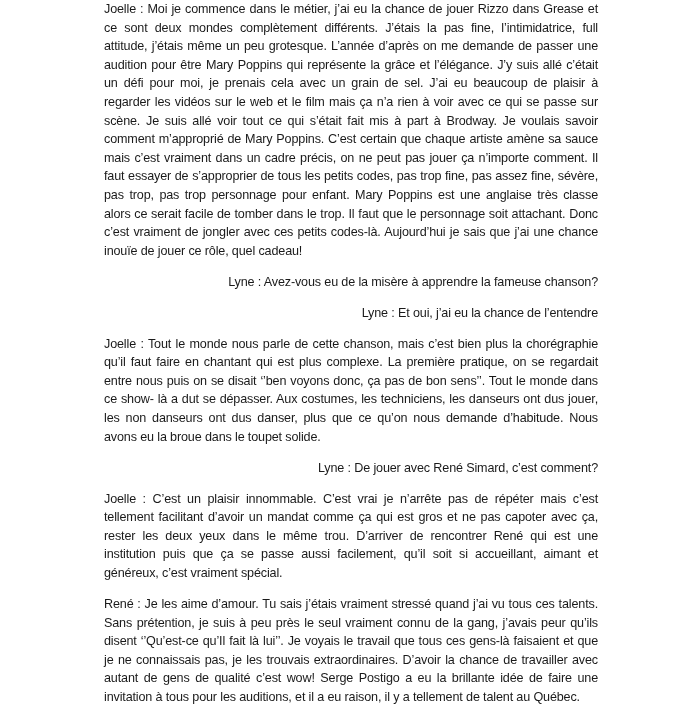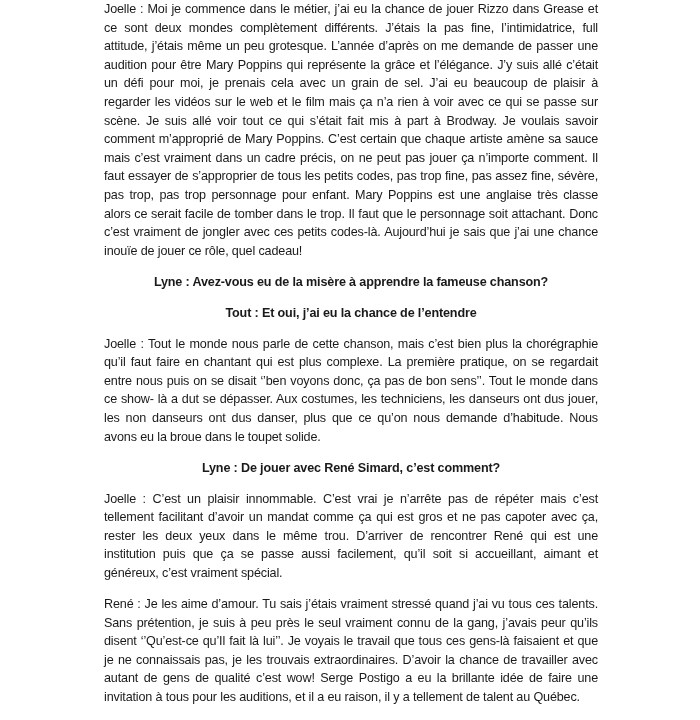--- a/index.html
+++ b/index.html
@@ -12,27 +12,27 @@
     font-family: "Liberation Sans", sans-serif;
     font-size: 12.6px;
     line-height: 18.6px;
     color: #1a1a1a;
     letter-spacing: -0.15px;
   }
   .para {
     margin: 0 0 12.4px 0;
     text-align: justify;
   }
-  .para.left { text-align: center; font-weight: bold; }
+  .para.left { text-align: right; }
 </style>
 </head>
 <body>
 
 <div class="page">
   <p class="para">Joelle : Moi je commence dans le métier, j’ai eu la chance de jouer Rizzo dans Grease et ce sont deux mondes complètement différents. J’étais la pas fine, l’intimidatrice, full attitude, j’étais même un peu grotesque. L’année d’après on me demande de passer une audition pour être Mary Poppins qui représente la grâce et l’élégance. J’y suis allé c’était un défi pour moi, je prenais cela avec un grain de sel. J’ai eu beaucoup de plaisir à regarder les vidéos sur le web et le film mais ça n’a rien à voir avec ce qui se passe sur scène.  Je suis allé voir tout ce qui s’était fait mis à part à Brodway. Je voulais savoir comment m’approprié de Mary Poppins. C’est certain que chaque artiste amène sa sauce mais c’est vraiment dans un cadre précis, on ne peut pas jouer ça n’importe comment. Il faut essayer de s’approprier de tous les petits codes, pas trop fine, pas assez fine, sévère, pas trop, pas trop personnage pour enfant. Mary Poppins est une anglaise très classe alors ce serait facile de tomber dans le trop. Il faut que le personnage soit attachant. Donc c’est vraiment de jongler avec ces petits codes-là. Aujourd’hui je sais que j’ai une chance inouïe de jouer ce rôle, quel cadeau!</p>
   <p class="para left">Lyne : Avez-vous eu de la misère à apprendre la fameuse chanson?</p>
-  <p class="para left">Tout : Et oui, j’ai eu la chance de l’entendre</p>
+  <p class="para left">Lyne : Et oui, j’ai eu la chance de l’entendre</p>
   <p class="para">Joelle : Tout le monde nous parle de cette chanson, mais c’est bien plus la chorégraphie qu’il faut faire en chantant qui est plus complexe. La première pratique, on se regardait entre nous puis on se disait ‘’ben voyons donc, ça pas de bon sens’’. Tout le monde dans ce show- là a dut se dépasser. Aux costumes, les techniciens, les danseurs ont dus jouer, les non danseurs ont dus danser, plus que ce qu’on nous demande d’habitude. Nous avons eu la broue dans le toupet solide.</p>
   <p class="para left">Lyne : De jouer avec René Simard, c’est comment?</p>
   <p class="para">Joelle : C’est un plaisir innommable. C’est vrai je n’arrête pas de répéter mais c’est tellement facilitant d’avoir un mandat comme ça qui est gros et ne pas capoter avec ça, rester les deux yeux dans le même trou. D’arriver de rencontrer René qui est une institution puis que ça se passe aussi facilement, qu’il soit si accueillant, aimant et généreux, c’est vraiment spécial.</p>
   <p class="para">René : Je les aime d’amour. Tu sais j’étais vraiment stressé quand j’ai vu tous ces talents. Sans prétention, je suis à peu près le seul vraiment connu de la gang, j’avais peur qu’ils disent ‘’Qu’est-ce qu’Il fait là lui’’. Je voyais le travail que tous ces gens-là faisaient et que je ne connaissais pas, je les trouvais extraordinaires. D’avoir la chance de travailler avec autant de gens de qualité c’est wow! Serge Postigo a eu la brillante idée de faire une invitation à tous pour les auditions, et il a eu raison, il y a tellement de talent au Québec.</p>
 
 </div>
 
 </body></html>

